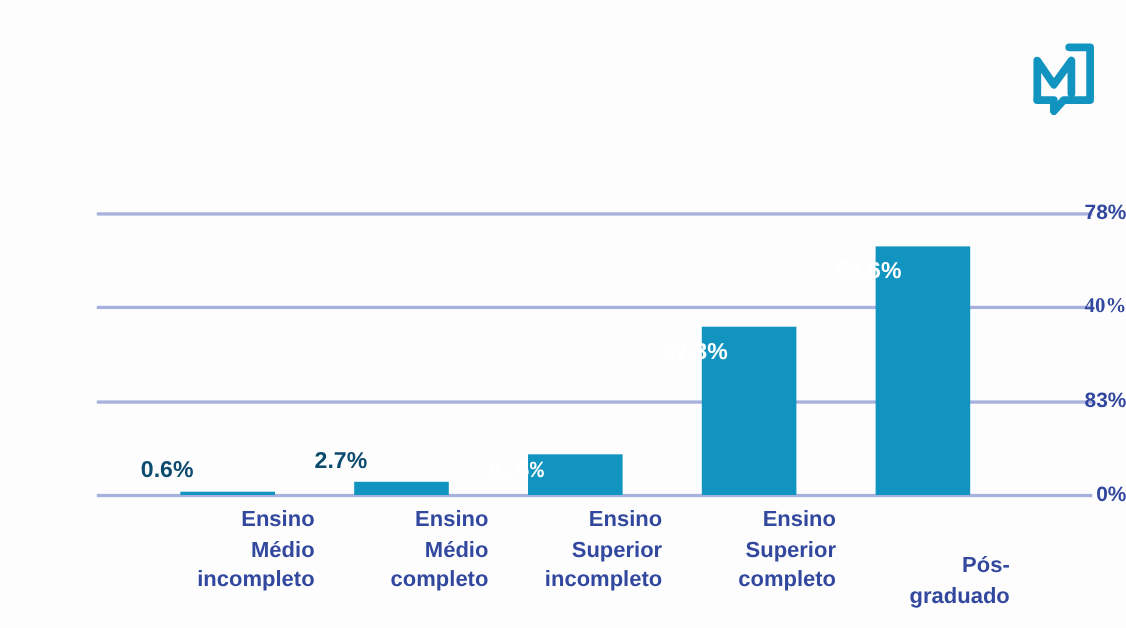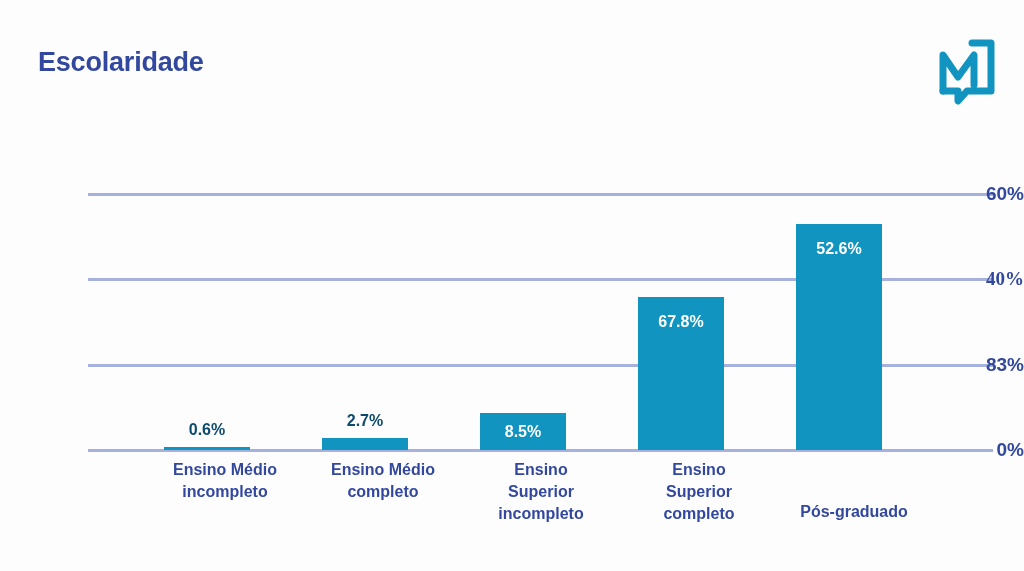--- a/index.html
+++ b/index.html
@@ -85,72 +85,70 @@
     position: absolute;
     bottom: 0;
     left: 36px;
     width: 86px;
     background: #1194bf;
   }
   .bar-value {
     position: absolute;
     left: 0;
     width: 158px;
-    text-align: center;
-    font-size: 16px;
+    font-size: 21px;
     font-weight: bold;
     line-height: 1;
     white-space: nowrap;
   }
   .bar-value.inside {
     color: #ffffff;
   }
   .bar-value.outside {
     color: #0c4a6e;
   }
 
   .cat-label {
     position: absolute;
     top: 459px;
     width: 158px;
-    text-align: center;
+    text-align: right;
     padding-left: 36px;
     box-sizing: border-box;
-    font-size: 16px;
+    font-size: 20px;
     font-weight: bold;
     line-height: 1.38;
     color: #32489e;
   }
   .cat-label span { display: block; }
 </style>
 </head>
 <body>
 
 <div id="chart">
 
   <div id="header">
-    <div id="page-title">Escolaridade</div>
 
     <div id="brand-logo">
       <svg width="72" height="72" viewBox="0 0 72 72" fill="none">
         <path d="M43 10 H62 V58 H38 L29 68 V58 H14" stroke="#1194bf" stroke-width="7" stroke-linecap="round" stroke-linejoin="round" fill="none"></path>
         <path d="M14 58 V22 L29 44 L45 22 V52" stroke="#1194bf" stroke-width="7" stroke-linecap="round" stroke-linejoin="round" fill="none"></path>
       </svg>
     </div>
   </div>
 
   <div id="gridlines">
     <div class="gridline" style="top:193px;"></div>
     <div class="gridline" style="top:278px;"></div>
     <div class="gridline" style="top:364px;"></div>
     <div class="gridline axis-baseline" style="top:449px;"></div>
   </div>
 
   <div id="yticks">
-    <div class="ytick" style="top:184px;">60%</div>
+    <div class="ytick" style="top:184px;">78%</div>
     <div class="ytick" style="top:269px;font-family:Liberation Serif, serif;">40%</div>
     <div class="ytick" style="top:355px;">83%</div>
     <div class="ytick" style="top:440px;">0%</div>
   </div>
 
   <div id="bars">
 
     <div class="bar-slot" style="left:128px;">
       <div class="bar-col">
         <div class="bar-rect" style="height:3px;"></div>
@@ -169,21 +167,21 @@
       </div>
     </div>
     <div class="cat-label" style="left:286px;">
       <span>Ensino Médio</span>
       <span>completo</span>
     </div>
 
     <div class="bar-slot" style="left:444px;">
       <div class="bar-col">
         <div class="bar-rect" style="height:37px;"></div>
-        <div class="bar-value inside" style="bottom:10px;">8.5%</div>
+        <div class="bar-value inside" style="bottom:10px;font-family:Liberation Mono, monospace;">8.5%</div>
       </div>
     </div>
     <div class="cat-label" style="left:444px;">
       <span>Ensino</span>
       <span>Superior</span>
       <span>incompleto</span>
     </div>
 
     <div class="bar-slot" style="left:602px;">
       <div class="bar-col">

